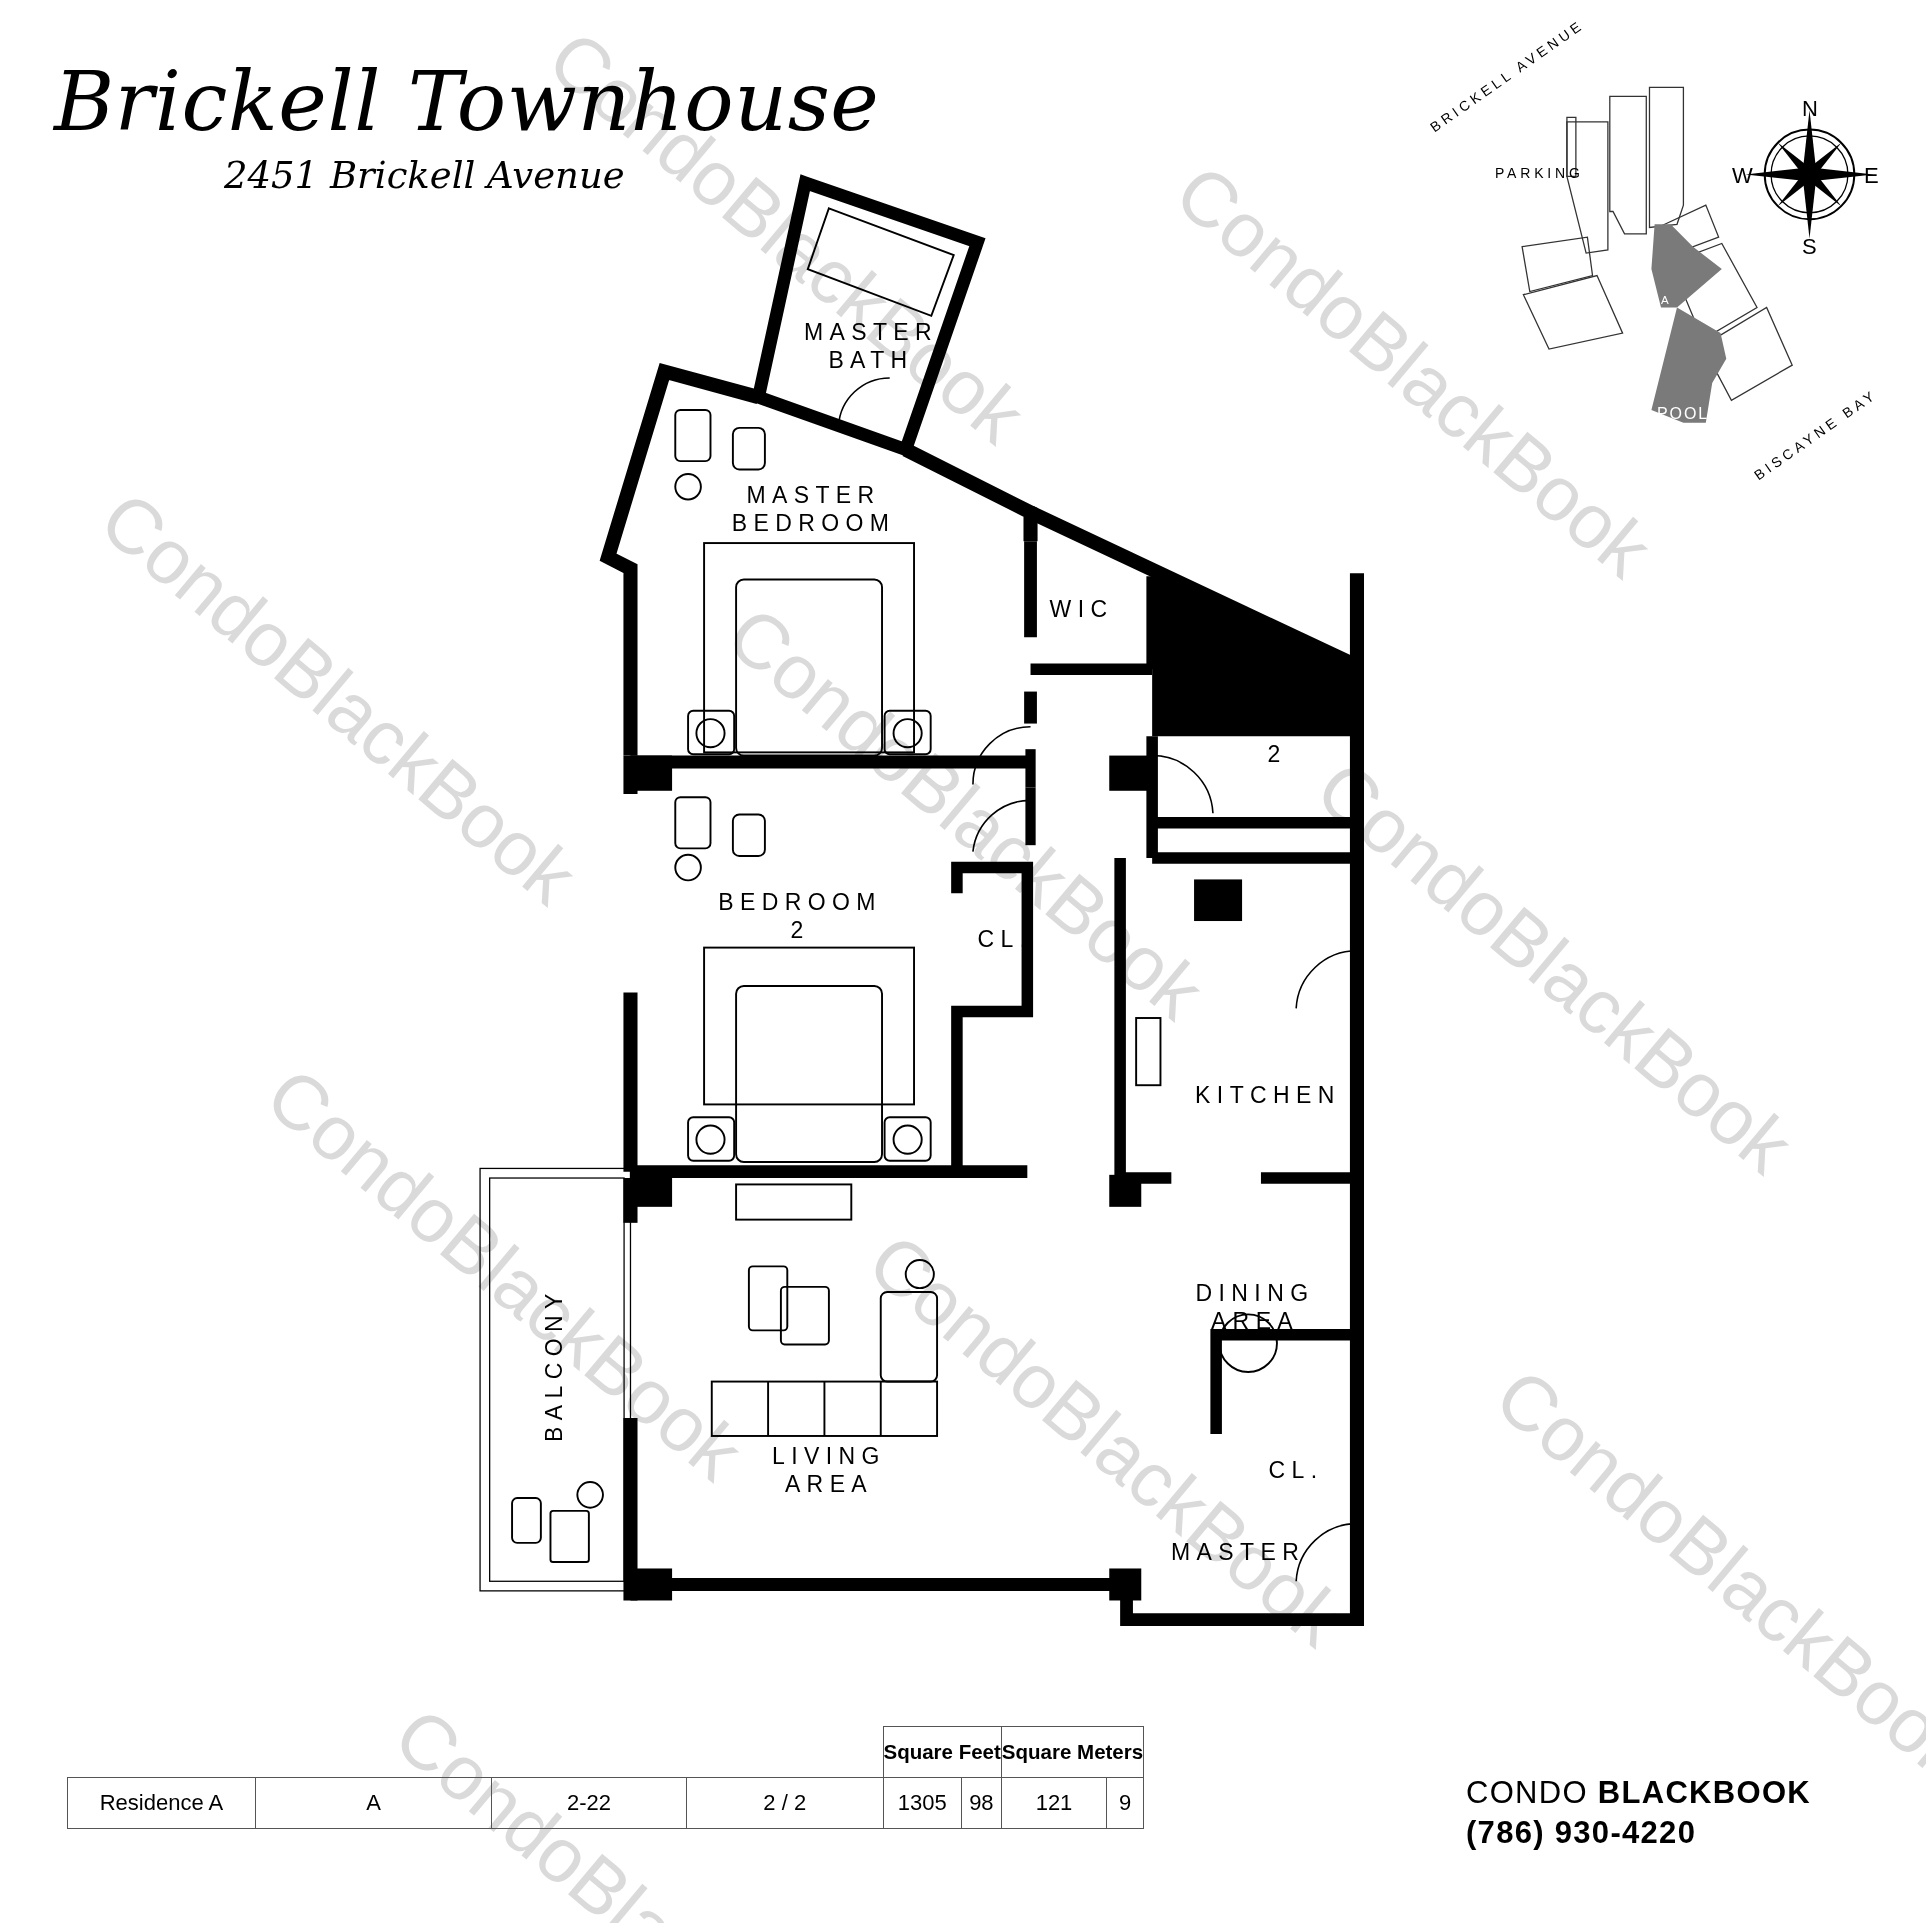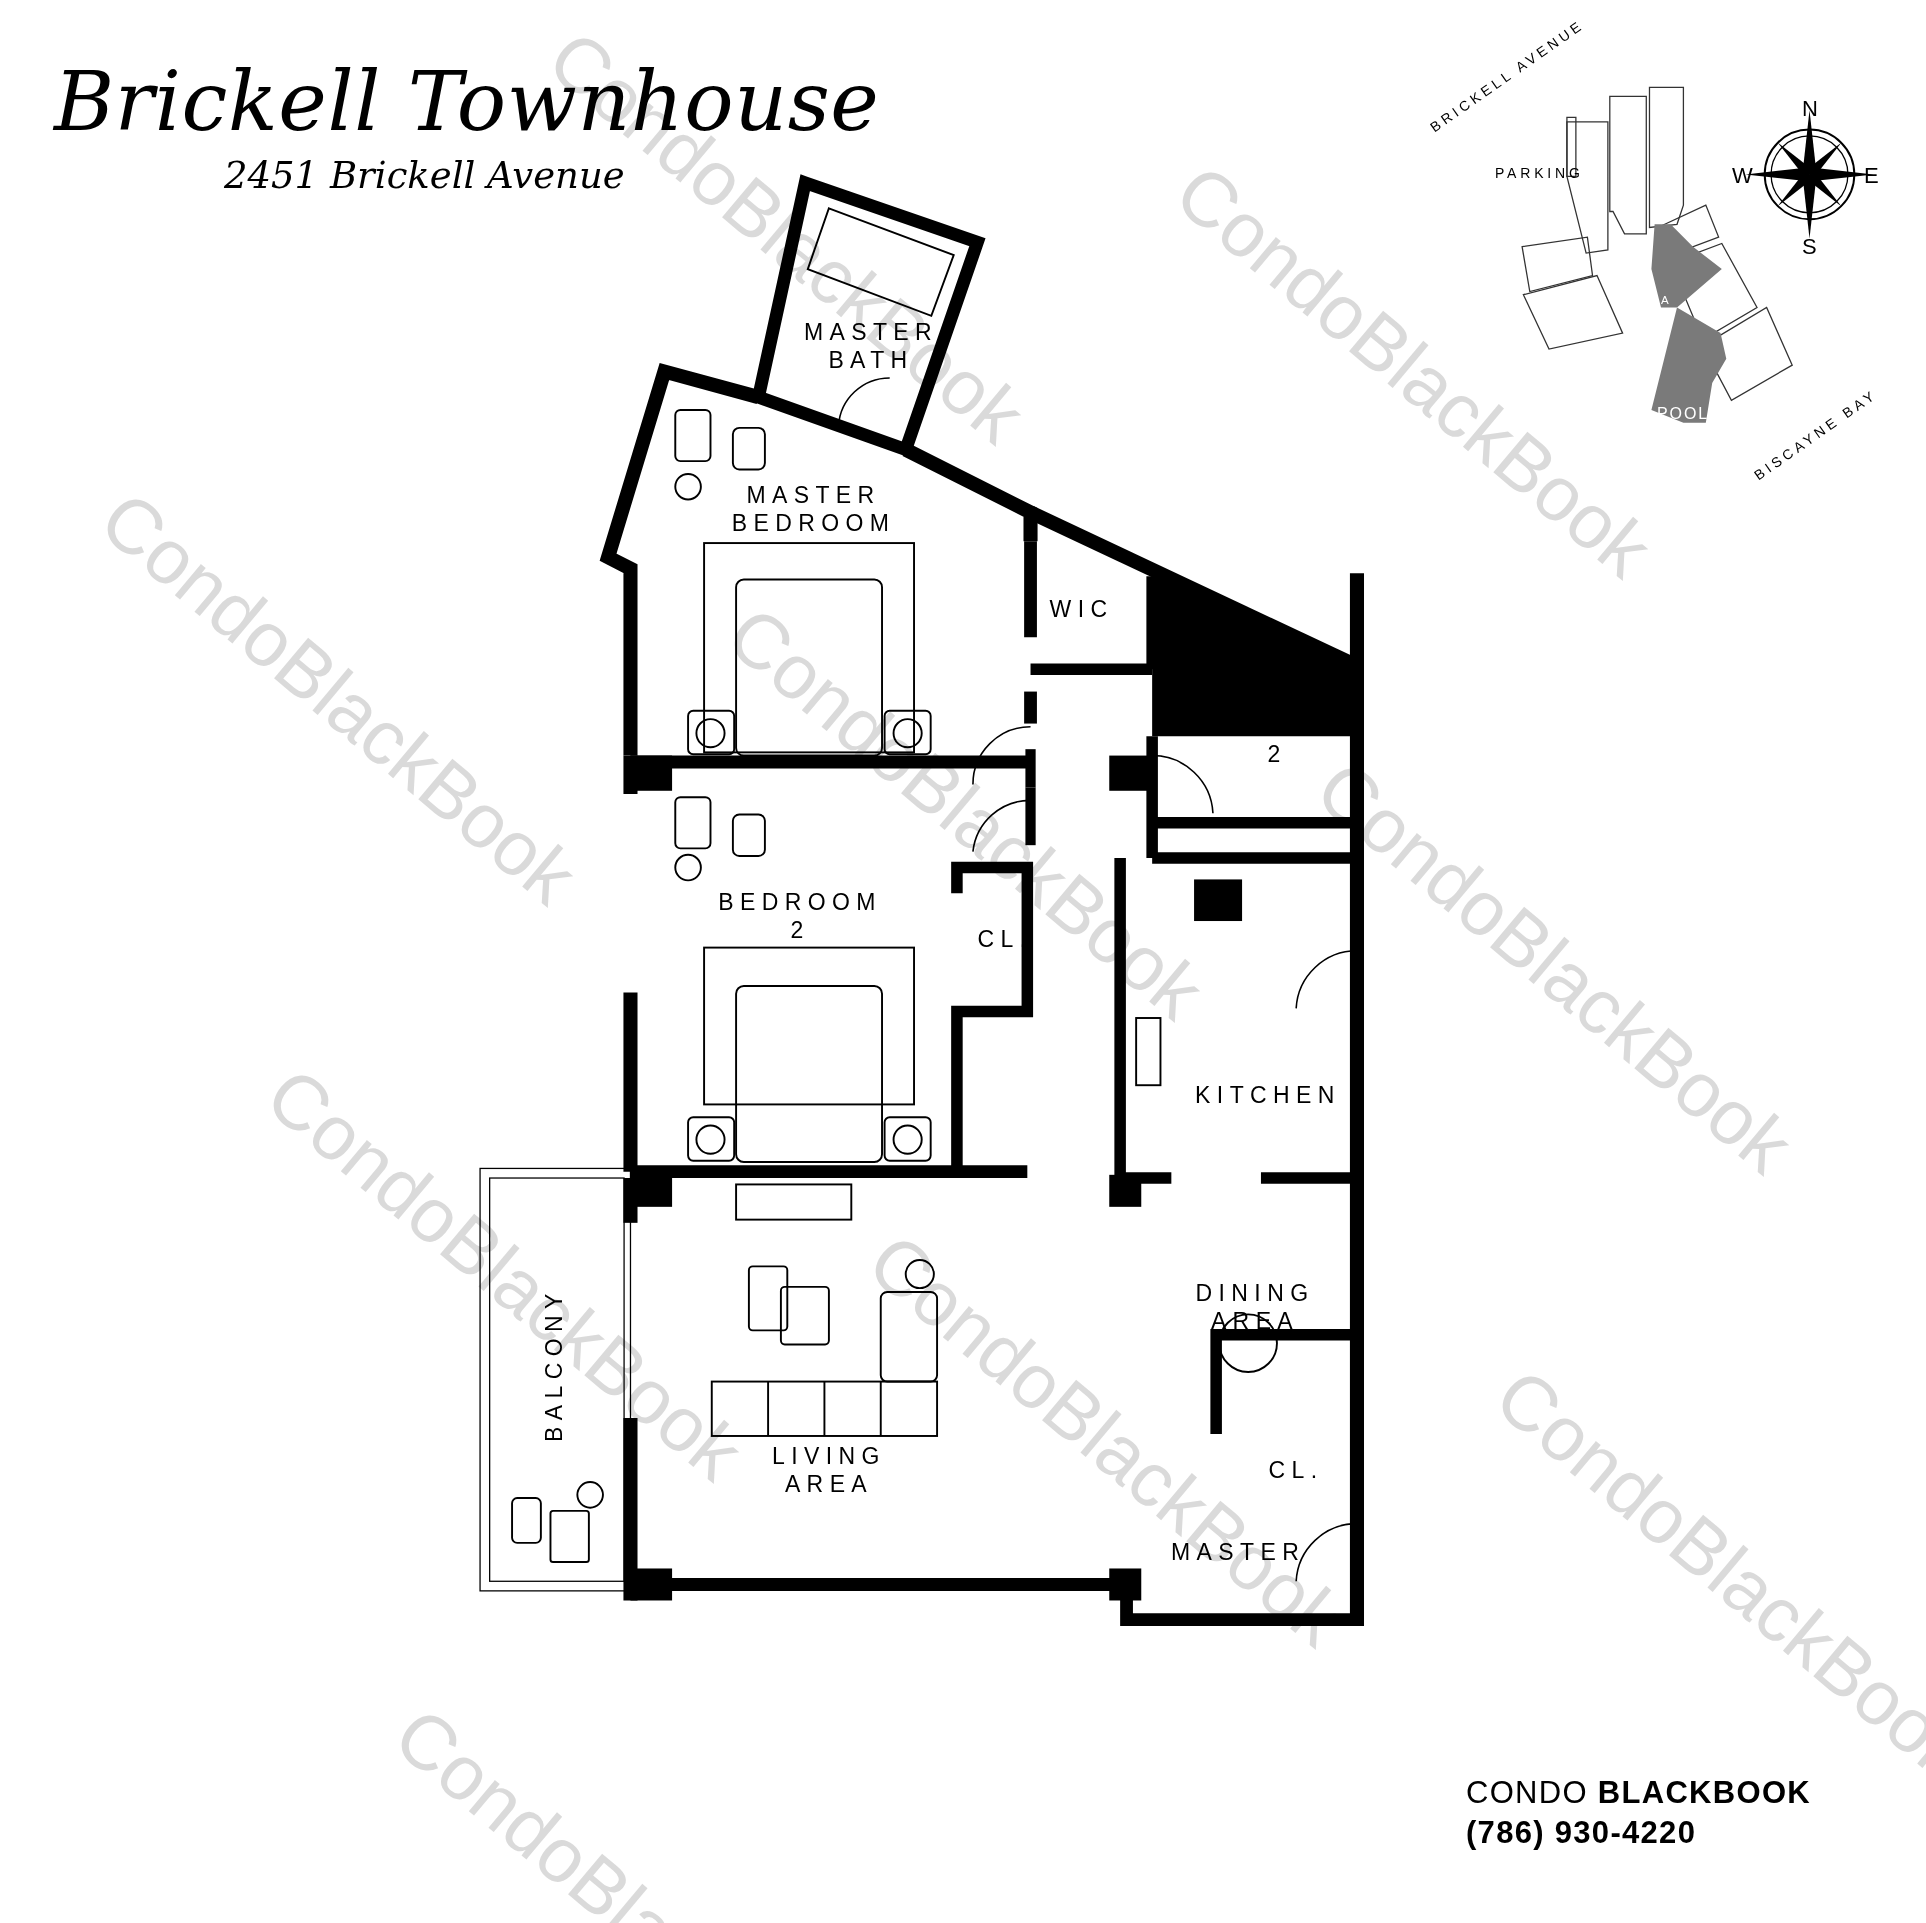--- a/index.html
+++ b/index.html
@@ -198,20 +198,38 @@
 <div class="keymap-label" style="left:1657px;top:405px;color:#fff;font-size:16px;letter-spacing:1.9px;">POOL</div>
 <div class="keymap-label" style="left:1661px;top:294px;color:#fff;font-size:11.5px;">A</div>
 
 <div class="compass-label" style="left:1802px;top:96px;">N</div>
 <div class="compass-label" style="left:1802px;top:234px;">S</div>
 <div class="compass-label" style="left:1732px;top:163px;">W</div>
 <div class="compass-label" style="left:1864px;top:163px;">E</div>
 
 <table class="spec">
   <tbody>
+      <tr>
+    <td class="blank" style="width:188px;"></td>
+    <td class="blank" style="width:236px;"></td>
+    <td class="blank" style="width:195px;"></td>
+    <td class="blank" style="width:196px;"></td>
+    <td class="h" colspan="2">Square Feet</td>
+    <td class="h" colspan="2">Square Meters</td>
+  </tr>
+  <tr>
+    <td>Residence A</td>
+    <td>A</td>
+    <td>2-22</td>
+    <td>2 / 2</td>
+    <td>1305</td>
+    <td>98</td>
+    <td>121</td>
+    <td>9</td>
+  </tr>
 </tbody>
   </table>
 
 <div class="brand">
   <div><span style="font-weight:normal;">CONDO </span><span>BLACKBOOK</span></div>
   <div>(786) 930-4220</div>
 </div>
 
 
 </body></html>

